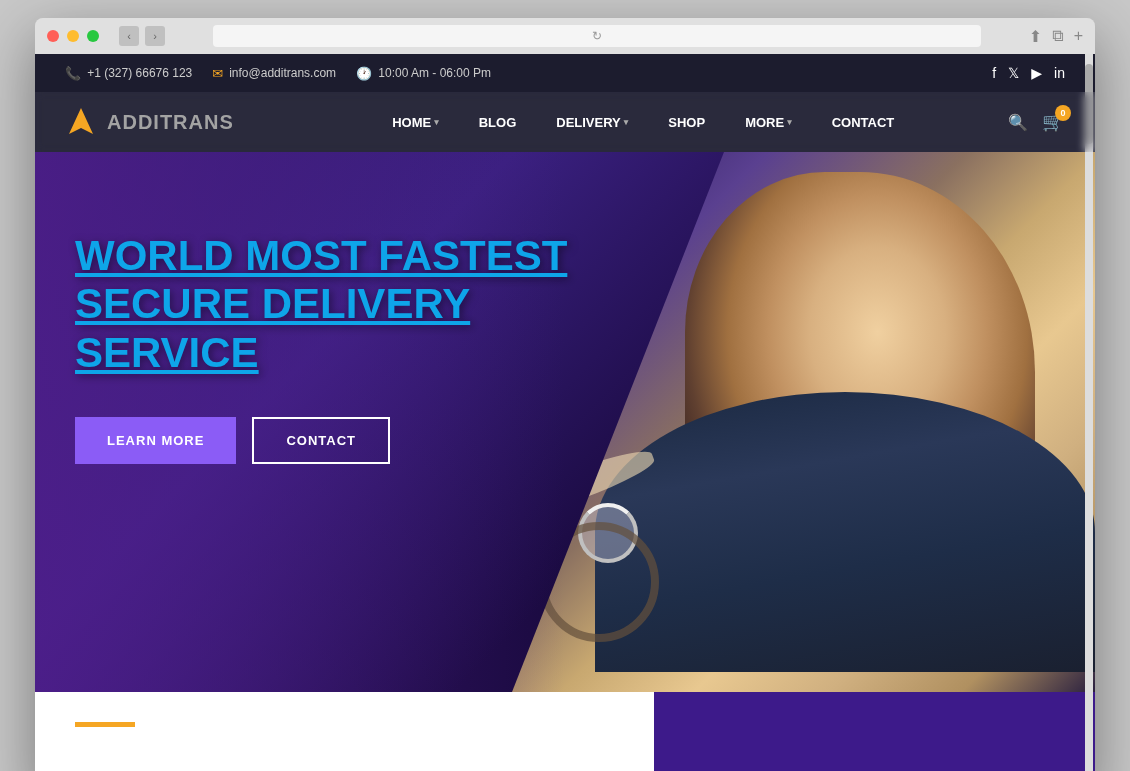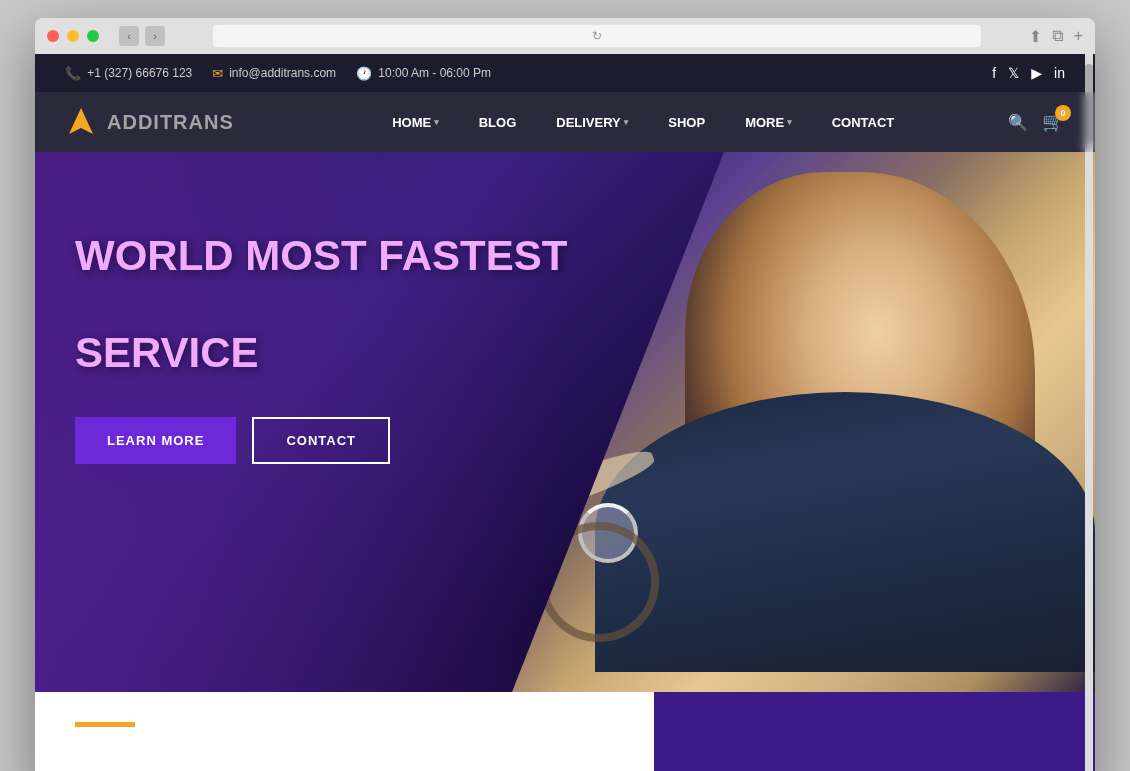--- a/index.html
+++ b/index.html
@@ -150,33 +150,34 @@
     
     .hero-content {
       position: absolute;
       top: 80px;
       left: 40px;
       z-index: 10;
       max-width: 500px;
     }
 
     .hero-title {
-      color: #f0abfc;
+      color: #0ea5e9;
       font-size: 42px;
       font-weight: 900;
       line-height: 1.15;
       text-transform: uppercase;
       margin-bottom: 40px;
       text-shadow: 2px 2px 8px rgba(0,0,0,0.5);
+      text-decoration: underline;
     }
 
     .hero-buttons { display: flex; gap: 16px; }
 
     .btn-learn-more {
-      background: #6d28d9;
+      background: #8b5cf6;
       color: #fff;
       border: none;
       padding: 14px 32px;
       font-size: 13px;
       font-weight: 700;
       cursor: pointer;
       letter-spacing: 1px;
       text-transform: uppercase;
     }
 
@@ -318,21 +319,21 @@
 
         <div style="position:absolute;bottom:50px;left:30%;width:120px;height:120px;border-radius:50%;border:8px solid rgba(100,80,60,0.7);background:transparent;"></div>
       </div>
 
       <div class="hero-bg-right"></div>
       <div class="overlay-purple"></div>
 
       <div class="hero-content">
         <h1 class="hero-title">
           <span>WORLD MOST FASTEST</span><br>
-          <br>
+          <span>SECURE DELIVERY</span><br>
           <span>SERVICE</span>
         </h1>
         <div class="hero-buttons">
           <button class="btn-learn-more">LEARN MORE</button>
           <button class="btn-contact">CONTACT</button>
         </div>
       </div>
     </div>
 
     <div class="bottom-split">

